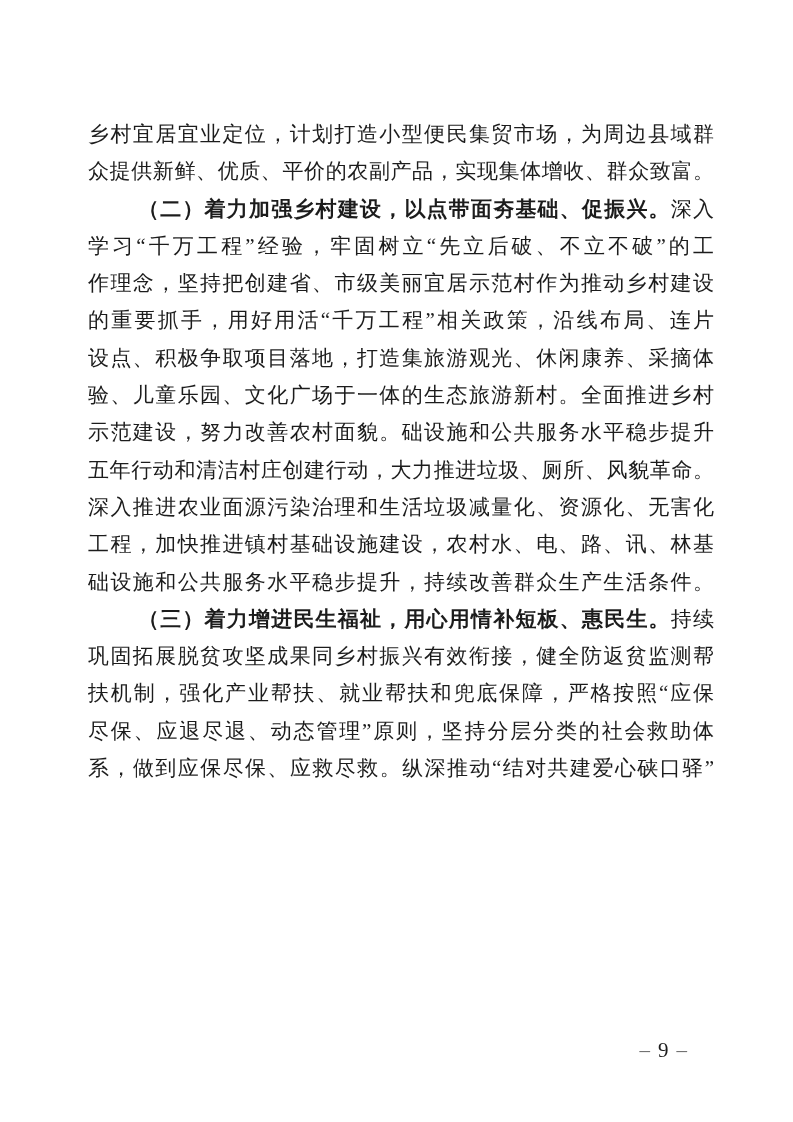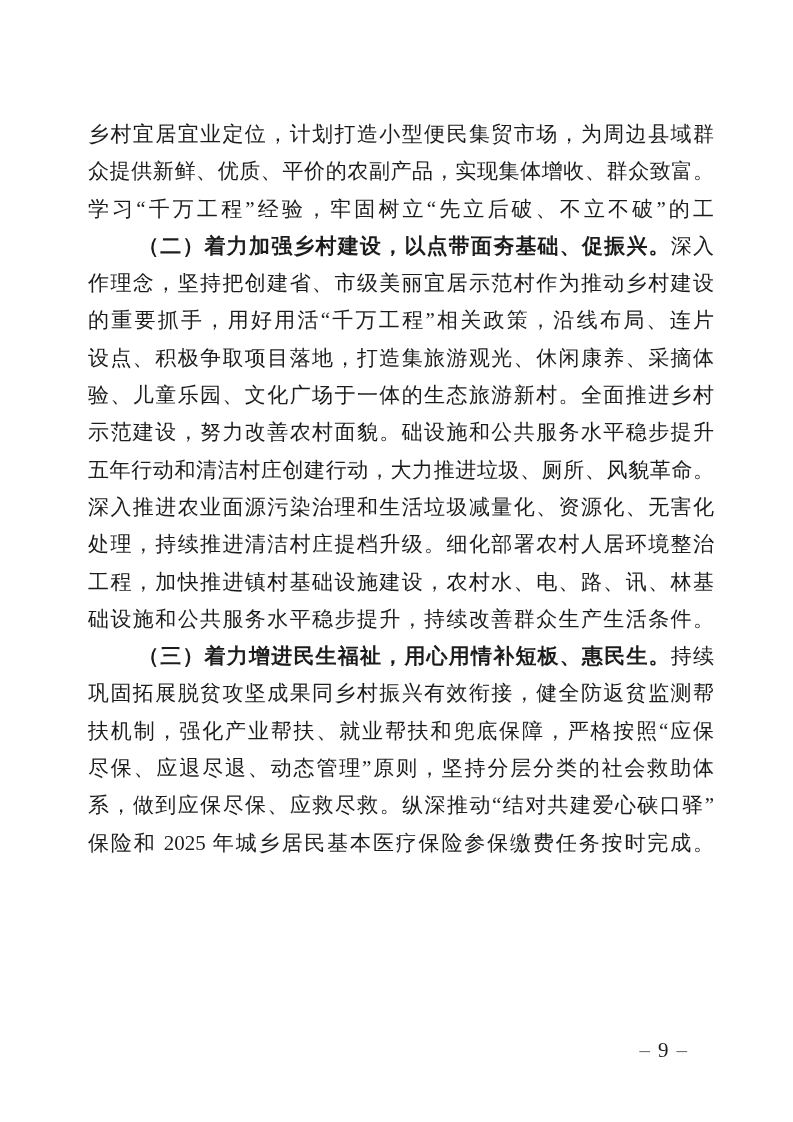--- a/index.html
+++ b/index.html
@@ -53,35 +53,33 @@
   }
 </style>
 </head>
 <body>
 
 <div class="page" style="background: rgb(255, 255, 255); color: rgb(28, 28, 28);">
 
   <div class="doc-body">
       <div class="line"><span>乡村宜居宜业定位，计划打造小型便民集贸市场，为周边县域群</span></div>
       <div class="line"><span>众提供新鲜、优质、平价的农副产品，实现集体增收、群众致富。</span></div>
+      <div class="line indent"><span class="seg-bold">（二）着力加强乡村建设，以点带面夯基础、促振兴。</span><span>深入</span></div>
       <div class="line"><span>学习“千万工程”经验，牢固树立“先立后破、不立不破”的工</span></div>
-      <div class="line indent"><span class="seg-bold">（二）着力加强乡村建设，以点带面夯基础、促振兴。</span><span>深入</span></div>
       <div class="line"><span>作理念，坚持把创建省、市级美丽宜居示范村作为推动乡村建设</span></div>
       <div class="line"><span>的重要抓手，用好用活“千万工程”相关政策，沿线布局、连片</span></div>
       <div class="line"><span>设点、积极争取项目落地，打造集旅游观光、休闲康养、采摘体</span></div>
       <div class="line"><span>验、儿童乐园、文化广场于一体的生态旅游新村。全面推进乡村</span></div>
       <div class="line"><span>示范建设，努力改善农村面貌。础设施和公共服务水平稳步提升</span></div>
       <div class="line"><span>五年行动和清洁村庄创建行动，大力推进垃圾、厕所、风貌革命。</span></div>
       <div class="line"><span>深入推进农业面源污染治理和生活垃圾减量化、资源化、无害化</span></div>
-      <div class="line"><span>处理，持续推进清洁村庄提档升级。细化部署农村人居环境整治</span></div>
       <div class="line"><span>工程，加快推进镇村基础设施建设，农村水、电、路、讯、林基</span></div>
       <div class="line"><span>础设施和公共服务水平稳步提升，持续改善群众生产生活条件。</span></div>
       <div class="line indent"><span class="seg-bold">（三）着力增进民生福祉，用心用情补短板、惠民生。</span><span>持续</span></div>
       <div class="line"><span>巩固拓展脱贫攻坚成果同乡村振兴有效衔接，健全防返贫监测帮</span></div>
       <div class="line"><span>扶机制，强化产业帮扶、就业帮扶和兜底保障，严格按照“应保</span></div>
       <div class="line"><span>尽保、应退尽退、动态管理”原则，坚持分层分类的社会救助体</span></div>
       <div class="line"><span>系，做到应保尽保、应救尽救。纵深推动“结对共建爱心硖口驿”</span></div>
-      <div class="line"><span>保险和 2025 年城乡居民基本医疗保险参保缴费任务按时完成。</span></div>
     </div>
 
   <div class="page-footer"><span class="dash">–</span><span>9</span><span class="dash">–</span></div>
 
 </div>
 
 </body></html>

